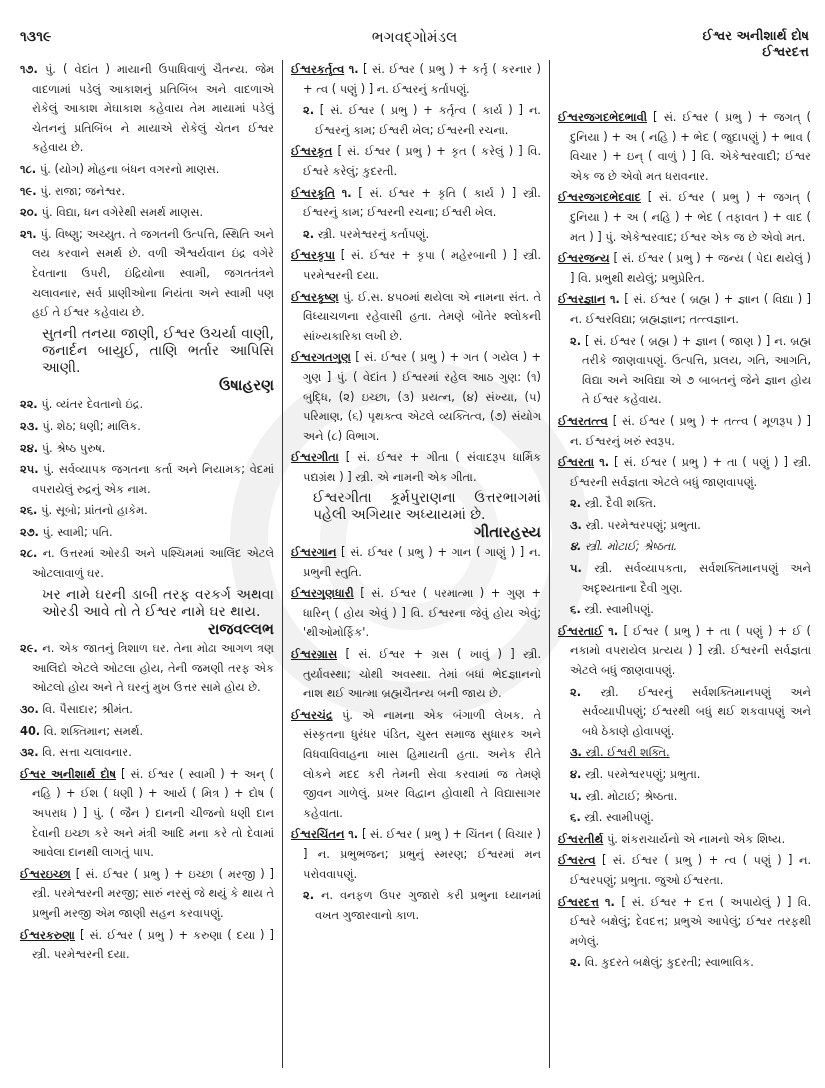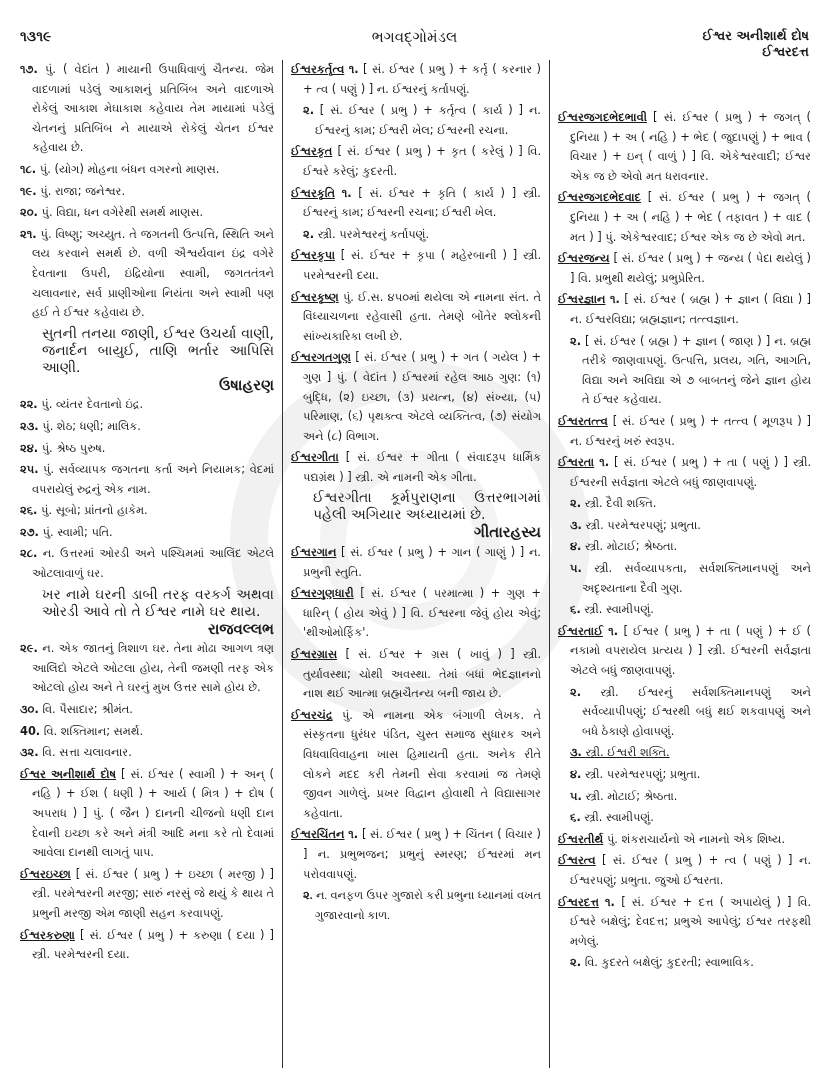--- a/index.html
+++ b/index.html
@@ -111,21 +111,21 @@
         <div class="entry sub"><span class="hw">ઈશ્વરગુણધારી</span> <span>[ સં. ઈશ્વર ( પરમાત્મા ) + ગુણ + ધારિન્ ( હોય એવું ) ] વિ. ઈશ્વરના જેવું હોય એવું; 'થીઓમોર્ફિક'.</span></div>
       </div>
       <div class="entry-block">
         <div class="entry sub"><span class="hw">ઈશ્વરગ્રાસ</span> <span>[ સં. ઈશ્વર + ગ્રસ ( ખાવું ) ] સ્ત્રી. તુર્યાવસ્થા; ચોથી અવસ્થા. તેમાં બધાં ભેદજ્ઞાનનો નાશ થઈ આત્મા બ્રહ્મચૈતન્ય બની જાય છે.</span></div>
       </div>
       <div class="entry-block">
         <div class="entry sub"><span class="hw">ઈશ્વરચંદ્ર</span> <span>પું. એ નામના એક બંગાળી લેખક. તે સંસ્કૃતના ધુરંધર પંડિત, ચુસ્ત સમાજ સુધારક અને વિધવાવિવાહના ખાસ હિમાયતી હતા. અનેક રીતે લોકને મદદ કરી તેમની સેવા કરવામાં જ તેમણે જીવન ગાળેલું. પ્રખર વિદ્વાન હોવાથી તે વિદ્યાસાગર કહેવાતા.</span></div>
       </div>
       <div class="entry-block">
         <div class="entry sub"><span class="hw">ઈશ્વરચિંતન</span> <span class="num">૧.</span> <span>[ સં. ઈશ્વર ( પ્રભુ ) + ચિંતન ( વિચાર ) ] ન. પ્રભુભજન; પ્રભુનું સ્મરણ; ઈશ્વરમાં મન પરોવવાપણું.</span></div>
-        <div class="entry sub" style="padding-left: 24px; font-family: Liberation Serif, serif;"><span class="num">૨.</span> <span>ન. વનફળ ઉપર ગુજારો કરી પ્રભુના ધ્યાનમાં વખત ગુજારવાનો કાળ.</span></div>
+        <div class="entry sub" style="padding-left: 24px;"><span class="num">૨.</span> <span>ન. વનફળ ઉપર ગુજારો કરી પ્રભુના ધ્યાનમાં વખત ગુજારવાનો કાળ.</span></div>
       </div>
     </div>
   <div class="col col-right" id="col-right">
       <div class="entry-block">
         <div class="entry sub"><span class="hw">ઈશ્વરજગદભેદભાવી</span> <span>[ સં. ઈશ્વર ( પ્રભુ ) + જગત્ ( દુનિયા ) + અ ( નહિ ) + ભેદ ( જુદાપણું ) + ભાવ ( વિચાર ) + ઇન્ ( વાળું ) ] વિ. એકેશ્વરવાદી; ઈશ્વર એક જ છે એવો મત ધરાવનાર.</span></div>
       </div>
       <div class="entry-block">
         <div class="entry sub"><span class="hw">ઈશ્વરજગદભેદવાદ</span> <span>[ સં. ઈશ્વર ( પ્રભુ ) + જગત્ ( દુનિયા ) + અ ( નહિ ) + ભેદ ( તફાવત ) + વાદ ( મત ) ] પું. એકેશ્વરવાદ; ઈશ્વર એક જ છે એવો મત.</span></div>
       </div>
       <div class="entry-block">
@@ -135,21 +135,21 @@
         <div class="entry sub"><span class="hw">ઈશ્વરજ્ઞાન</span> <span class="num">૧.</span> <span>[ સં. ઈશ્વર ( બ્રહ્મ ) + જ્ઞાન ( વિદ્યા ) ] ન. ઈશ્વરવિદ્યા; બ્રહ્મજ્ઞાન; તત્ત્વજ્ઞાન.</span></div>
         <div class="entry sub" style="padding-left: 24px;"><span class="num">૨.</span> <span>[ સં. ઈશ્વર ( બ્રહ્મ ) + જ્ઞાન ( જાણ ) ] ન. બ્રહ્મ તરીકે જાણવાપણું. ઉત્પત્તિ, પ્રલય, ગતિ, આગતિ, વિદ્યા અને અવિદ્યા એ ૭ બાબતનું જેને જ્ઞાન હોય તે ઈશ્વર કહેવાય.</span></div>
       </div>
       <div class="entry-block">
         <div class="entry sub"><span class="hw">ઈશ્વરતત્ત્વ</span> <span>[ સં. ઈશ્વર ( પ્રભુ ) + તત્ત્વ ( મૂળરૂપ ) ] ન. ઈશ્વરનું ખરું સ્વરૂપ.</span></div>
       </div>
       <div class="entry-block">
         <div class="entry sub"><span class="hw">ઈશ્વરતા</span> <span class="num">૧.</span> <span>[ સં. ઈશ્વર ( પ્રભુ ) + તા ( પણું ) ] સ્ત્રી. ઈશ્વરની સર્વજ્ઞતા એટલે બધું જાણવાપણું.</span></div>
         <div class="entry sub" style="padding-left: 24px;"><span class="num">૨.</span> <span>સ્ત્રી. દૈવી શક્તિ.</span></div>
         <div class="entry sub" style="padding-left: 24px;"><span class="num">૩.</span> <span>સ્ત્રી. પરમેશ્વરપણું; પ્રભુતા.</span></div>
-        <div class="entry sub" style="padding-left: 24px;"><span class="num">૪.</span> <span>સ્ત્રી. મોટાઈ; શ્રેષ્ઠતા.</span></div>
+        <div class="entry sub" style="padding-left: 24px; font-style: italic;"><span class="num">૪.</span> <span>સ્ત્રી. મોટાઈ; શ્રેષ્ઠતા.</span></div>
         <div class="entry sub" style="padding-left: 24px;"><span class="num">૫.</span> <span>સ્ત્રી. સર્વવ્યાપકતા, સર્વશક્તિમાનપણું અને અદૃશ્યતાના દૈવી ગુણ.</span></div>
         <div class="entry sub" style="padding-left: 24px;"><span class="num">૬.</span> <span>સ્ત્રી. સ્વામીપણું.</span></div>
       </div>
       <div class="entry-block">
         <div class="entry sub"><span class="hw">ઈશ્વરતાઈ</span> <span class="num">૧.</span> <span>[ ઈશ્વર ( પ્રભુ ) + તા ( પણું ) + ઈ ( નકામો વપરાયેલ પ્રત્યય ) ] સ્ત્રી. ઈશ્વરની સર્વજ્ઞતા એટલે બધું જાણવાપણું.</span></div>
         <div class="entry sub" style="padding-left: 24px;"><span class="num">૨.</span> <span>સ્ત્રી. ઈશ્વરનું સર્વશક્તિમાનપણું અને સર્વવ્યાપીપણું; ઈશ્વરથી બધું થઈ શકવાપણું અને બધે ઠેકાણે હોવાપણું.</span></div>
         <div class="entry sub" style="padding-left: 24px; text-decoration: underline;"><span class="num">૩.</span> <span>સ્ત્રી. ઈશ્વરી શક્તિ.</span></div>
         <div class="entry sub" style="padding-left: 24px;"><span class="num">૪.</span> <span>સ્ત્રી. પરમેશ્વરપણું; પ્રભુતા.</span></div>
         <div class="entry sub" style="padding-left: 24px;"><span class="num">૫.</span> <span>સ્ત્રી. મોટાઈ; શ્રેષ્ઠતા.</span></div>
         <div class="entry sub" style="padding-left: 24px;"><span class="num">૬.</span> <span>સ્ત્રી. સ્વામીપણું.</span></div>

